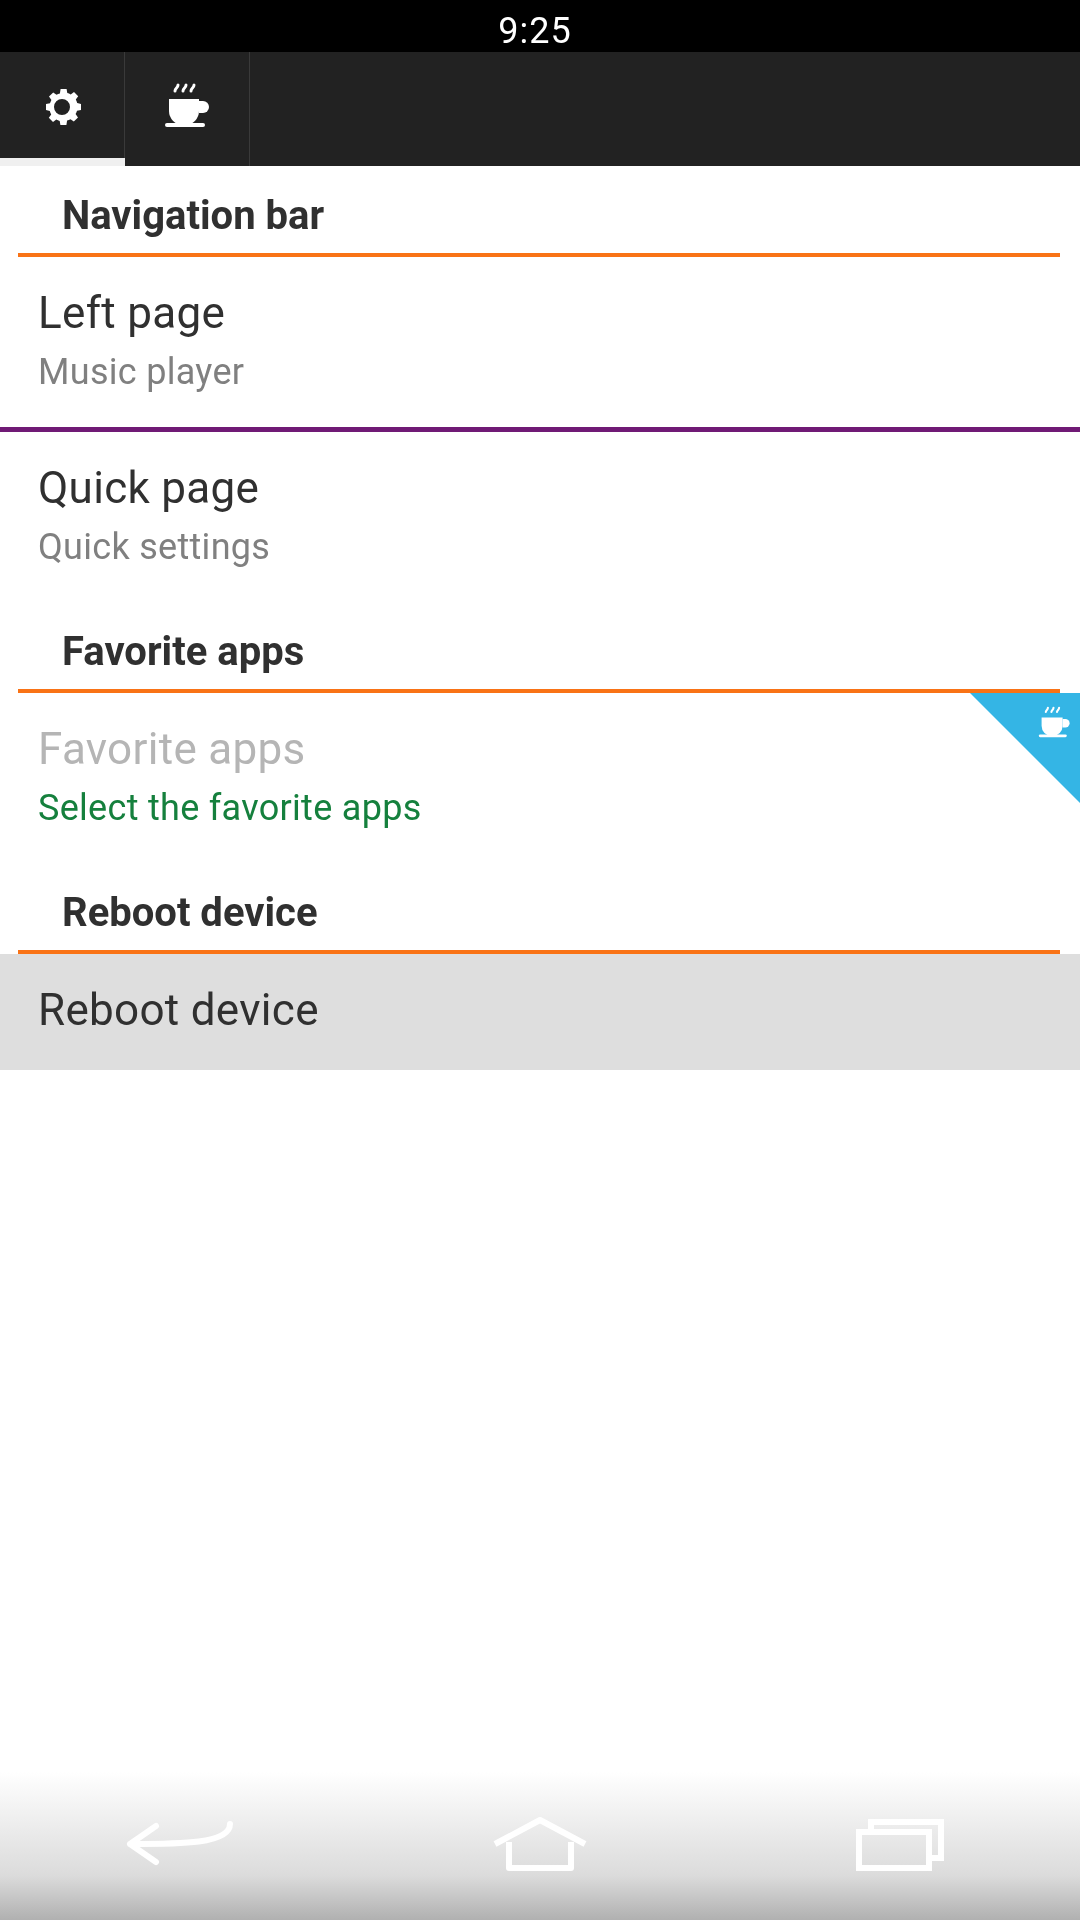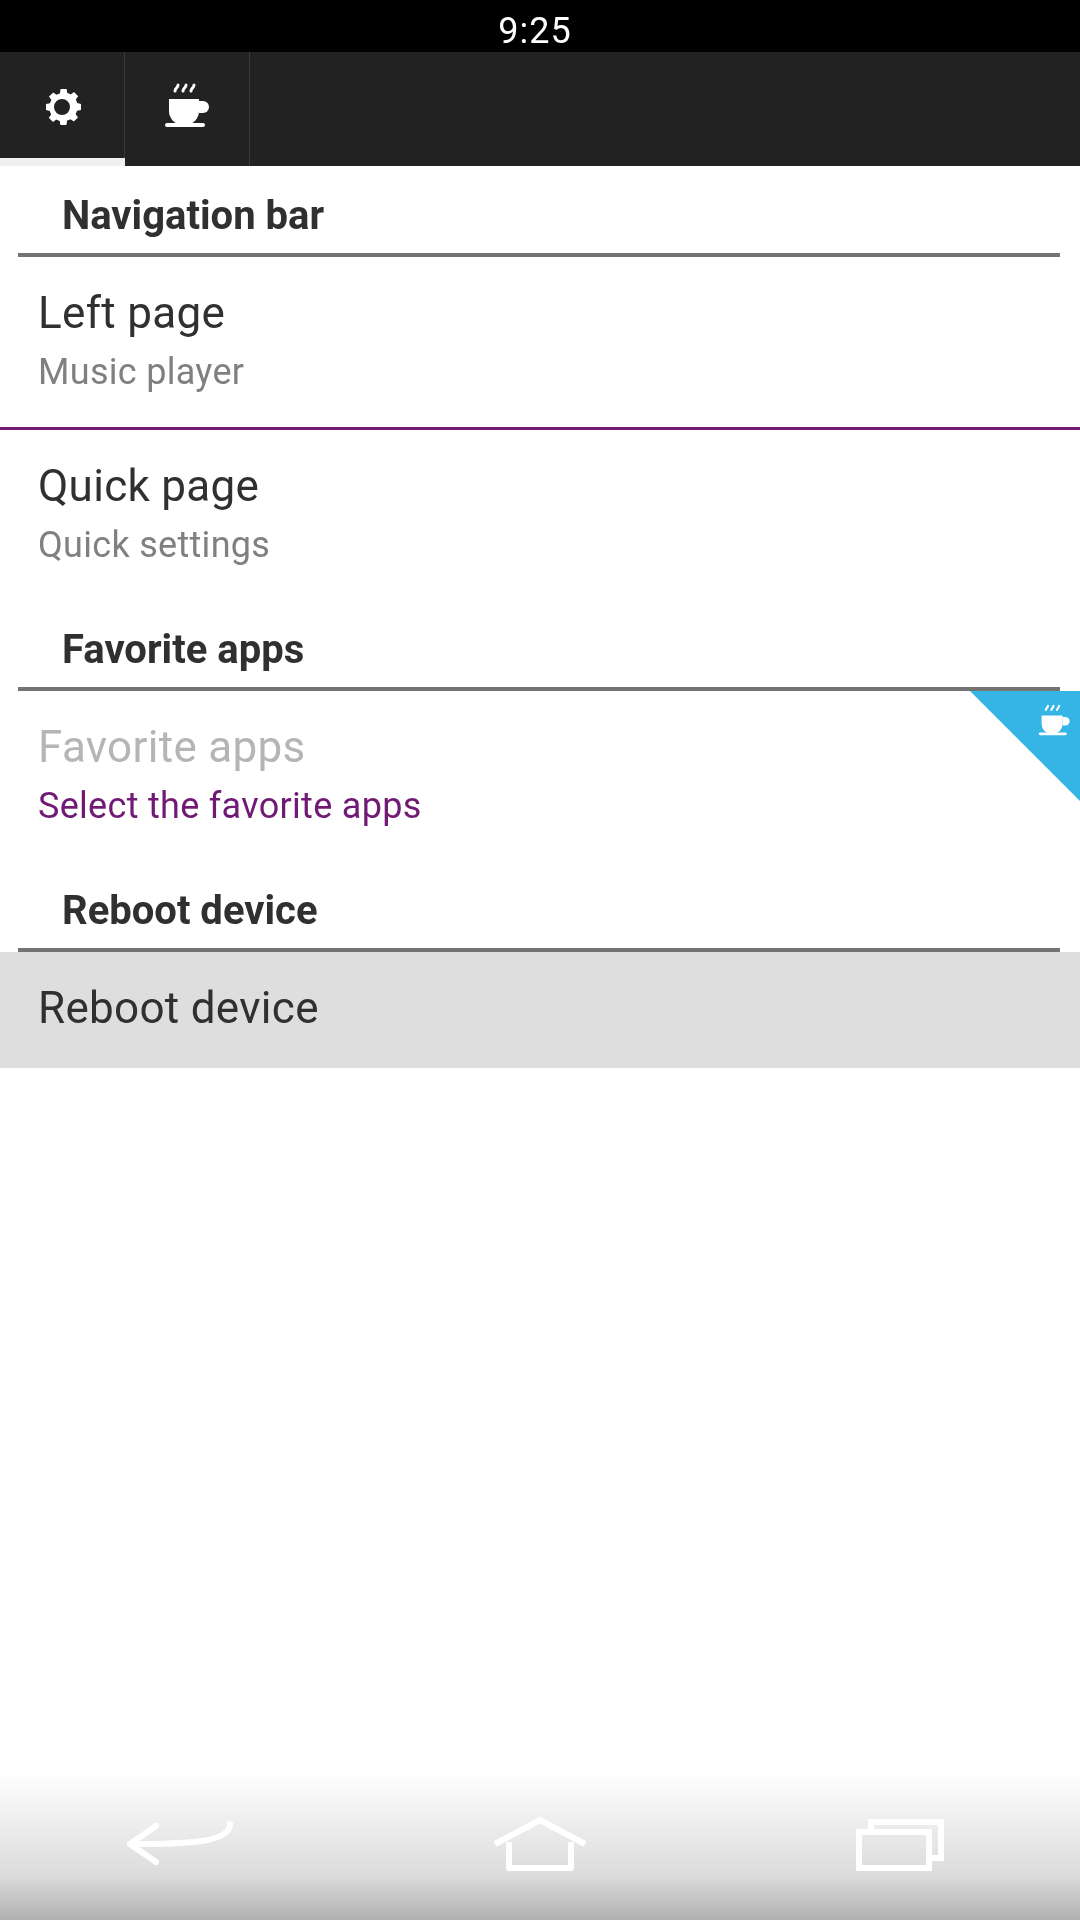--- a/index.html
+++ b/index.html
@@ -48,34 +48,34 @@
   .content {
     background: #fff;
     height: calc(1920px - 52px - 114px - 96px);
     overflow: hidden;
   }
   .section-header {
     font-size: 40px;
     font-weight: 700;
     color: #303030;
     padding: 26px 44px 14px 44px;
-    border-bottom: 4px solid #737373;
+    border-bottom: 4px solid #f97316;
     margin: 0 20px 0 18px;
   }
   .list-item {
     padding: 30px 38px 34px 38px;
-    border-bottom: 3px solid #701a75;
+    border-bottom: 5px solid #701a75;
     position: relative;
     cursor: pointer;
   }
   .list-item.no-border { border-bottom: none; }
   .list-item .title { font-size: 44px; color: #303030; font-weight: 400; letter-spacing: 0.3px; }
   .list-item .sub   { font-size: 36px; color: #808080; margin-top: 12px; letter-spacing: 0.3px; }
   .list-item.disabled .title { color: #b5b5b5; }
-  .list-item.disabled .sub   { color: #701a75; }
+  .list-item.disabled .sub   { color: #15803d; }
   .list-item.selected { background: #dedede; }
 
   .corner-badge {
     position: absolute;
     top: 0; right: 0;
     width: 110px; height: 110px;
   }
 
   
   .nav-bar {

